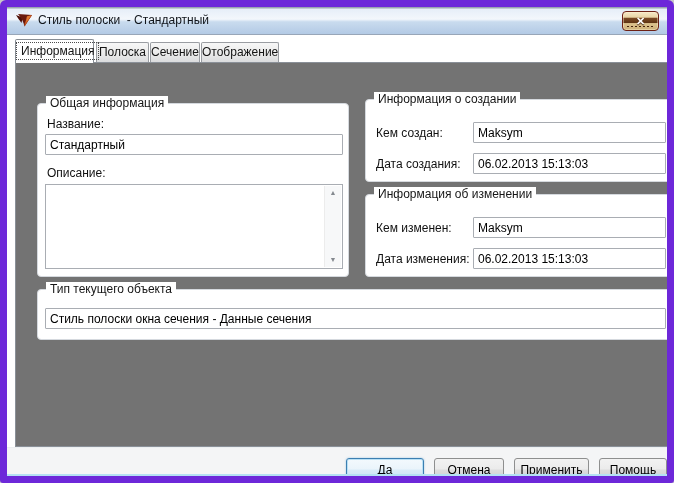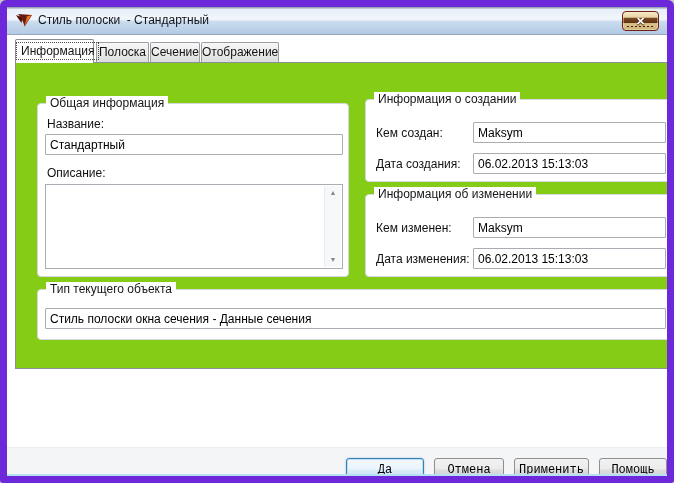--- a/index.html
+++ b/index.html
@@ -64,22 +64,22 @@
   .tab-2{ left:89px; width:53px; }
   .tab-3{ left:143px;width:50px; }
   .tab-4{ left:194px;width:78px; }
   .focus-rect{
     display:inline-block; margin-top:2px; padding:1px 4px;
     border:1px dotted #4c4c4c; line-height:14px;
   }
 
   
   .tab-page{
-    position:absolute; left:8px; top:27px; width:657px; height:307px;
-    border:1px solid #8a9098; background:#84cc16; z-index:3;
+    position:absolute; left:8px; top:27px; width:657px; height:385px;
+    border:1px solid #8a9098; background:#737373; z-index:3;
   }
 
   
   .groupbox{
     position:absolute; border:1px solid #d5d9de; border-radius:4px; background:#ffffff;
   }
   .legend{
     position:absolute; top:-8px; left:8px; background:#ffffff; padding:0 4px;
     font-size:12px; color:#161616; white-space:nowrap;
   }
@@ -119,21 +119,21 @@
   .inp-row2{ left:107px; top:53px; width:193px; }
 
   
   .inp-type{ left:7px; top:18px; width:621px; }
 
   
   .btn{
     position:absolute; top:423px; height:23px;
     border:1px solid #8e8f8f; border-radius:3px;
     background:linear-gradient(180deg,#f2f2f2 0%,#ebebeb 48%,#dddddd 52%,#cfcfcf 100%);
-    font-family:Liberation Mono, monospace; font-size:12px; color:#000000; cursor:default;
+    font-family:Liberation Sans, sans-serif; font-size:12px; color:#000000; cursor:default;
   }
   .btn-ok{
     left:339px; width:78px;
     border-color:#3c7fb1;
     box-shadow:inset 0 0 0 1px #b9e0f5, 0 0 2px rgba(90,160,210,.6);
     background:linear-gradient(180deg,#f3f9fd 0%,#eaf4fb 48%,#d9ecf8 52%,#c7e2f4 100%);
   }
   .btn-cancel{ left:427px; width:70px; }
   .btn-apply { left:507px; width:75px; }
   .btn-help  { left:592px; width:68px; }

